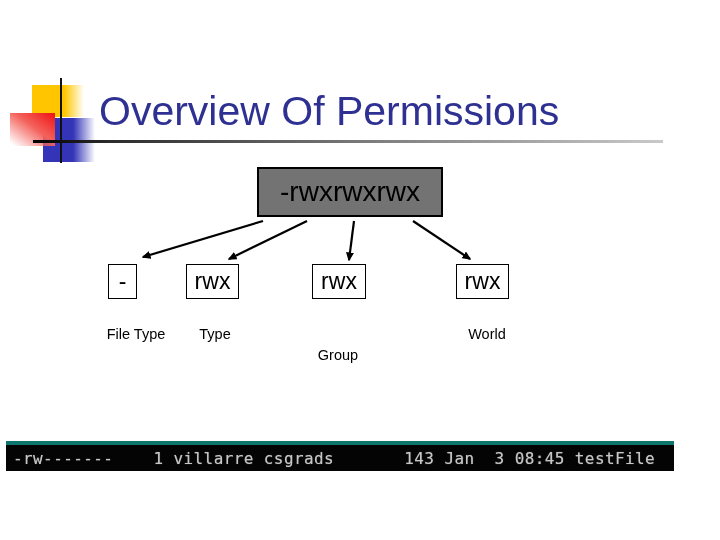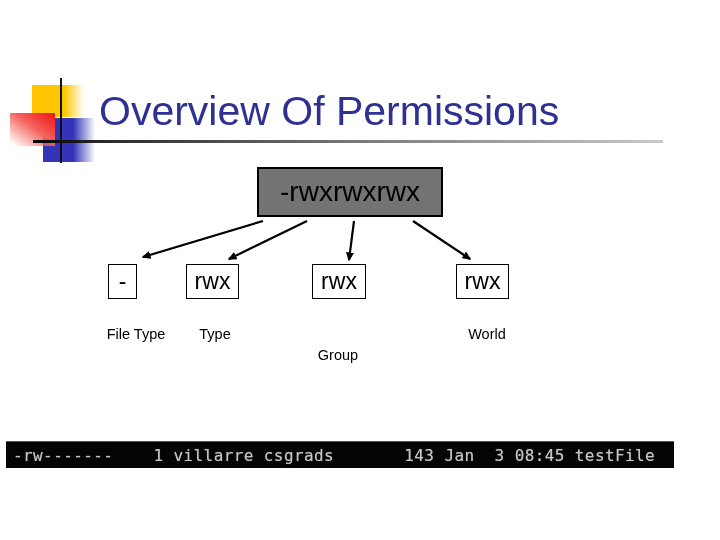--- a/index.html
+++ b/index.html
@@ -40,21 +40,21 @@
   .nb4{left:456px;width:51px;}
   .node-label{
     position:absolute;top:326px;transform:translateX(-50%);
     font-size:14.5px;color:#000;white-space:nowrap;
   }
   .nl1{left:116px;padding-left:40px;} .nl2{left:215px;} .nl3{left:338px;margin-top:21px;} .nl4{left:487px;}
   
   .terminal{
     position:absolute;left:6px;top:441px;width:668px;height:26px;background:#040404;
     z-index:2;display:flex;align-items:center;
-    border-top:1px solid #0f766e;
+    border-top:4px solid #0f766e;
   }
   .terminal-text{
     font-family:"DejaVu Sans Mono", monospace;font-size:16px;letter-spacing:0.4px;
     color:#c6c6c6;white-space:pre;padding-left:7px;
     text-shadow:0 0 1px #777;
   }
 </style>
 </head>
 <body>
 

